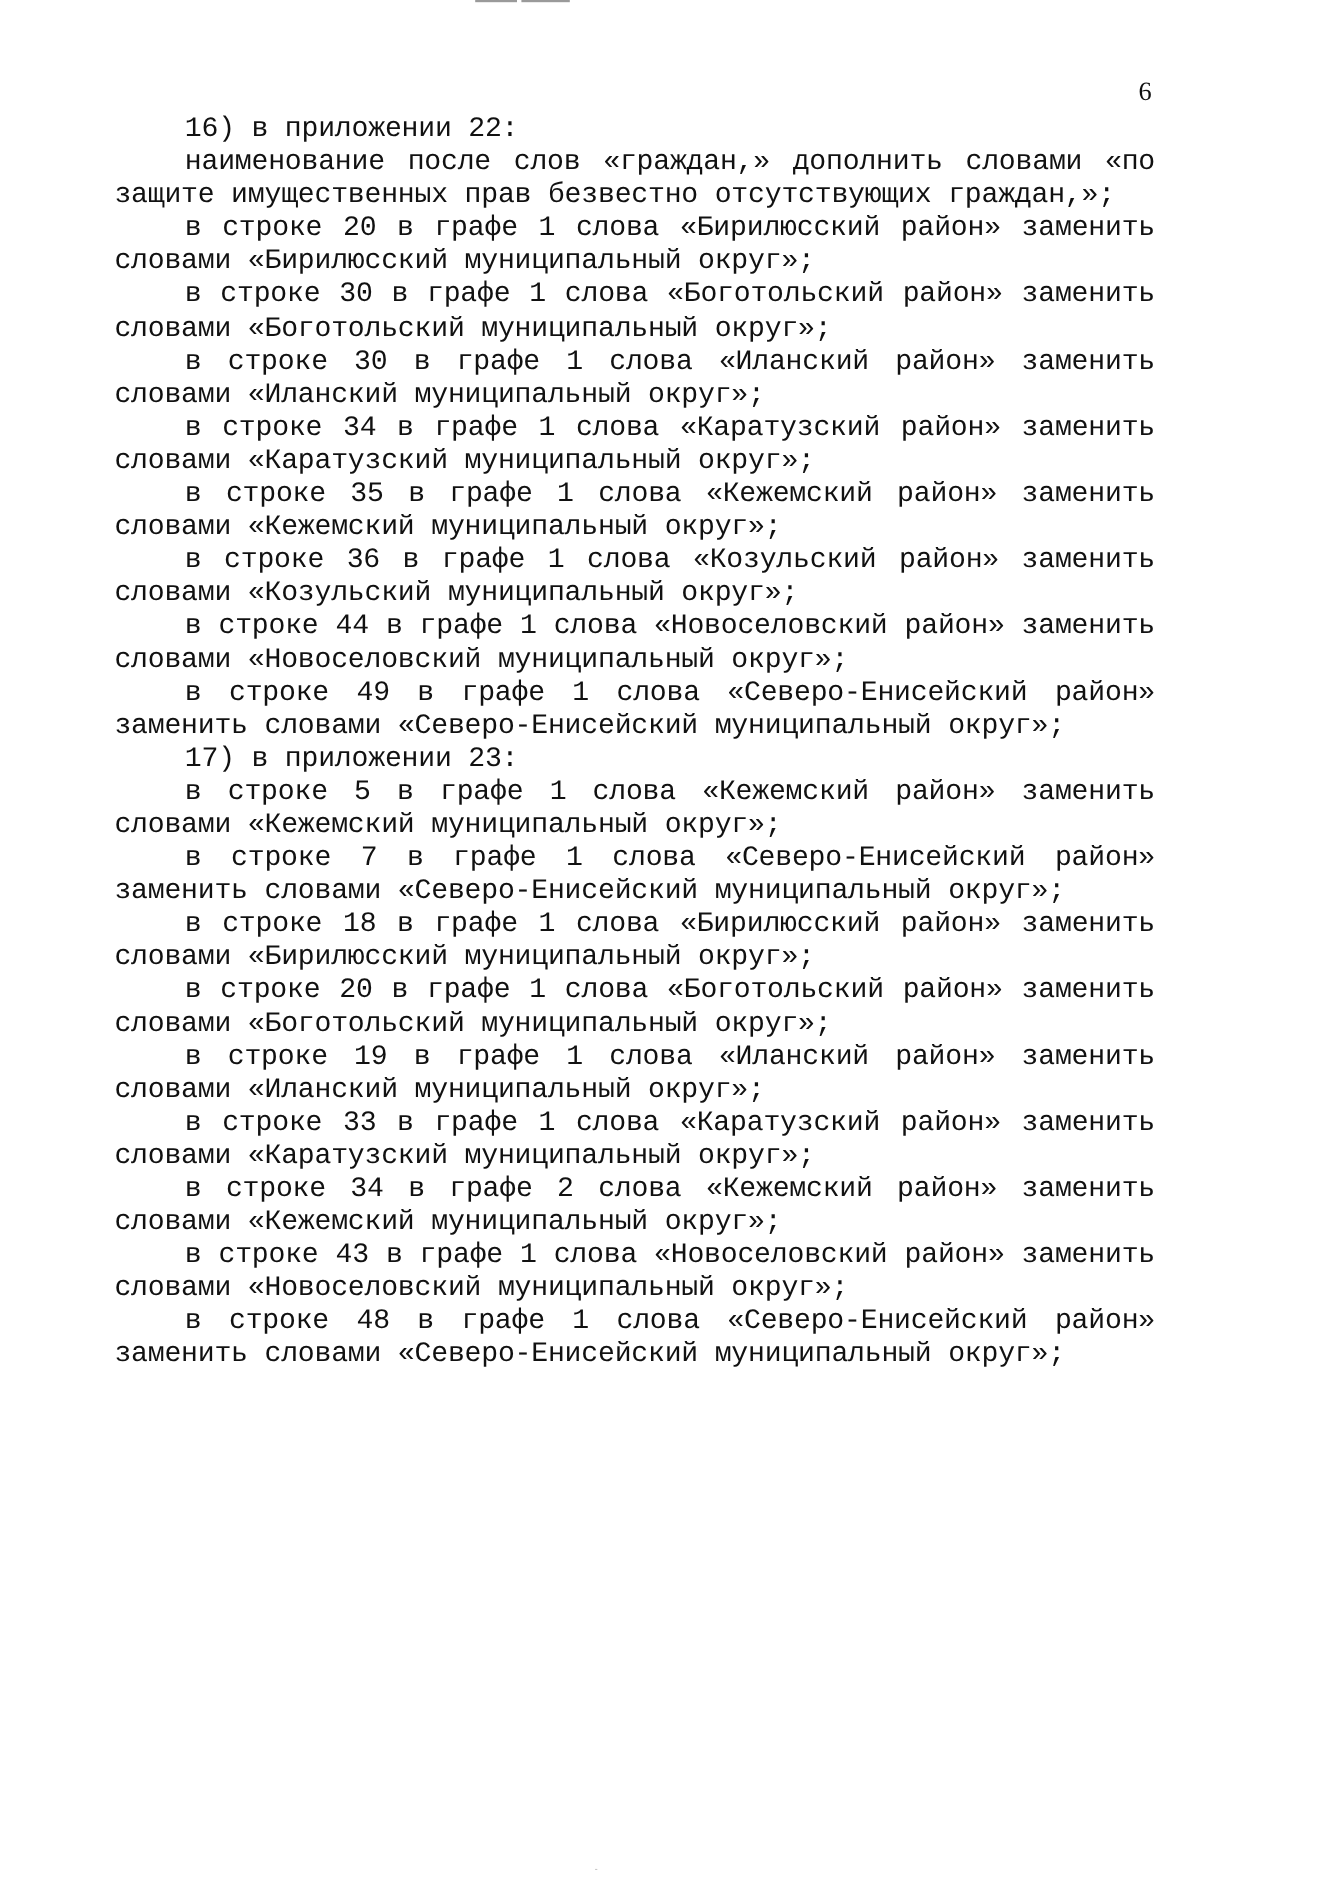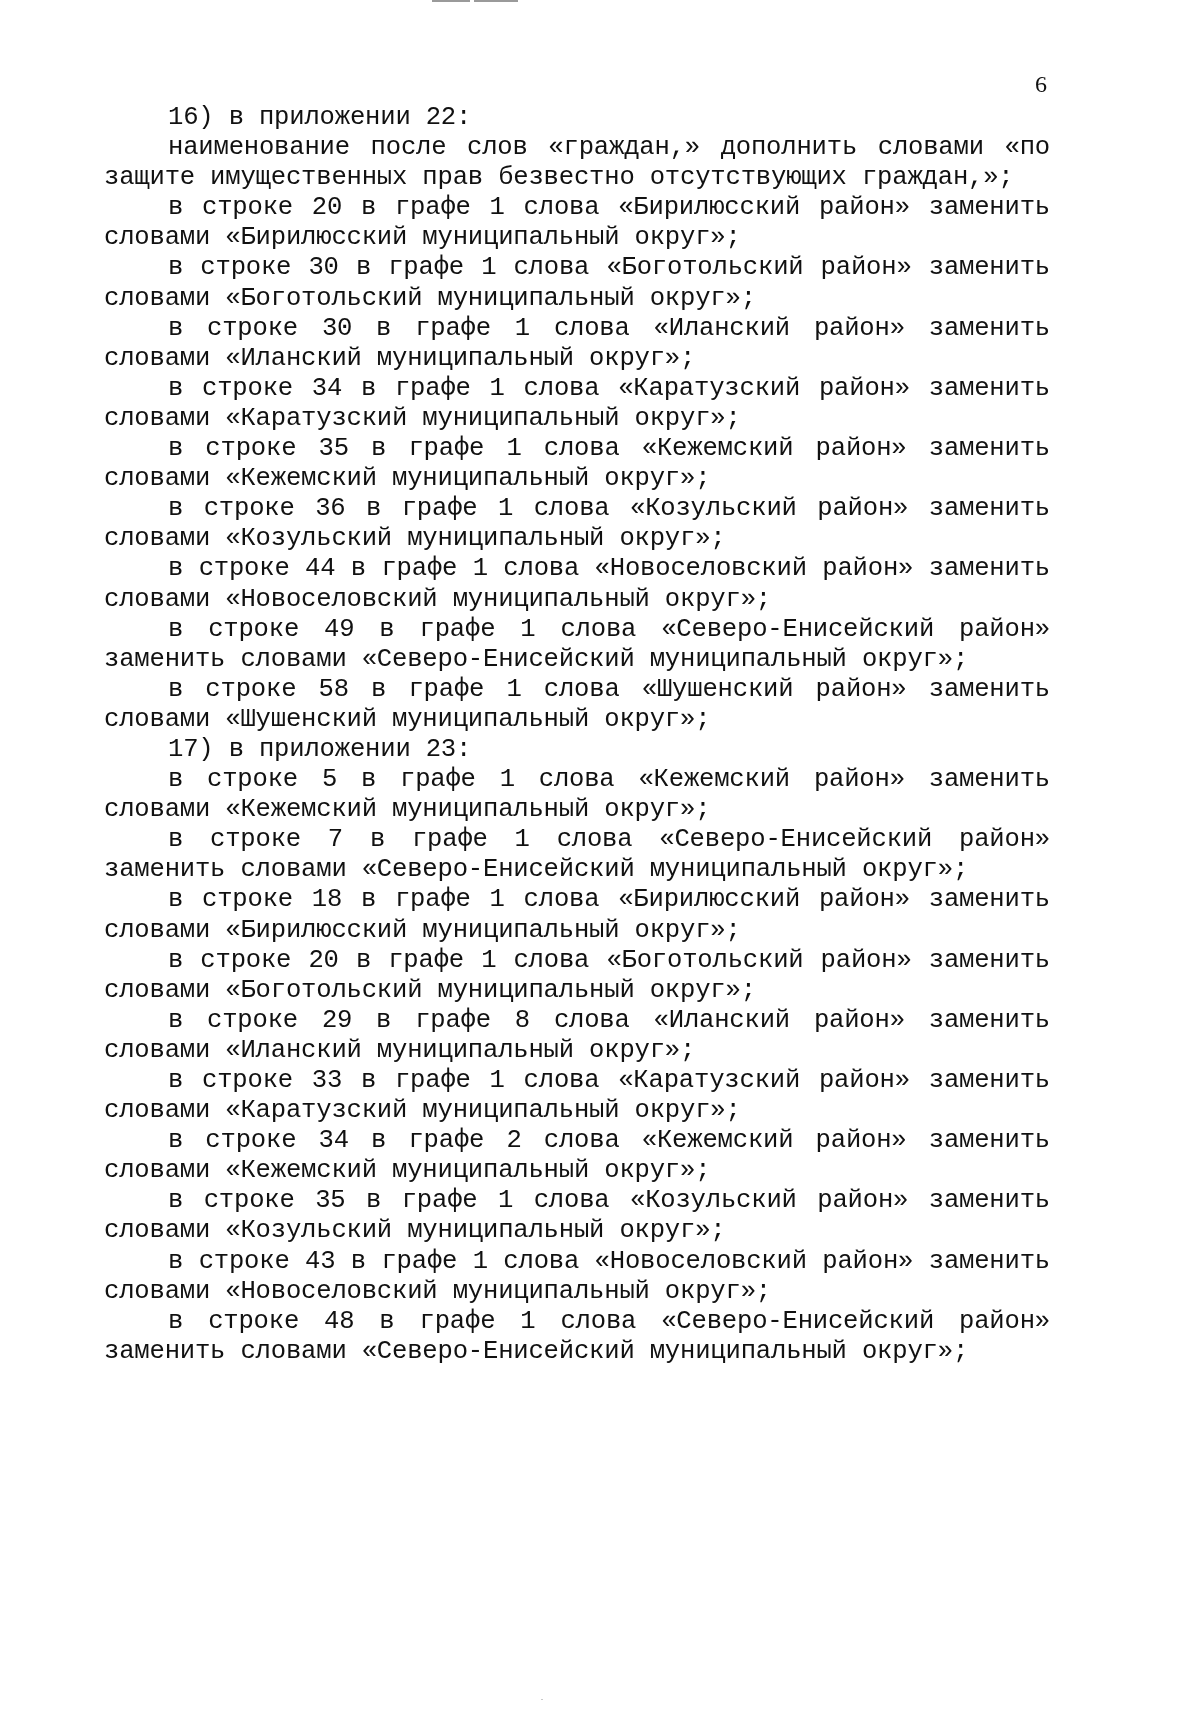--- a/index.html
+++ b/index.html
@@ -41,28 +41,26 @@
     <p class="para heading">16) в приложении 22:</p>
     <p class="para">наименование после слов «граждан,» дополнить словами «по защите имущественных прав безвестно отсутствующих граждан,»;</p>
     <p class="para">в строке 20 в графе 1 слова «Бирилюсский район» заменить словами «Бирилюсский муниципальный округ»;</p>
     <p class="para">в строке 30 в графе 1 слова «Боготольский район» заменить словами «Боготольский муниципальный округ»;</p>
     <p class="para">в строке 30 в графе 1 слова «Иланский район» заменить словами «Иланский муниципальный округ»;</p>
     <p class="para">в строке 34 в графе 1 слова «Каратузский район» заменить словами «Каратузский муниципальный округ»;</p>
     <p class="para">в строке 35 в графе 1 слова «Кежемский район» заменить словами «Кежемский муниципальный округ»;</p>
     <p class="para">в строке 36 в графе 1 слова «Козульский район» заменить словами «Козульский муниципальный округ»;</p>
     <p class="para">в строке 44 в графе 1 слова «Новоселовский район» заменить словами «Новоселовский муниципальный округ»;</p>
     <p class="para">в строке 49 в графе 1 слова «Северо-Енисейский район» заменить словами «Северо-Енисейский муниципальный округ»;</p>
-    <p class="para">в строке 58 в графе 1 слова «Шушенский район» заменить словами «Шушенский муниципальный округ»;</p>
     <p class="para heading">17) в приложении 23:</p>
     <p class="para">в строке 5 в графе 1 слова «Кежемский район» заменить словами «Кежемский муниципальный округ»;</p>
     <p class="para">в строке 7 в графе 1 слова «Северо-Енисейский район» заменить словами «Северо-Енисейский муниципальный округ»;</p>
     <p class="para">в строке 18 в графе 1 слова «Бирилюсский район» заменить словами «Бирилюсский муниципальный округ»;</p>
     <p class="para">в строке 20 в графе 1 слова «Боготольский район» заменить словами «Боготольский муниципальный округ»;</p>
-    <p class="para">в строке 29 в графе 8 слова «Иланский район» заменить словами «Иланский муниципальный округ»;</p>
+    <p class="para">в строке 19 в графе 1 слова «Иланский район» заменить словами «Иланский муниципальный округ»;</p>
     <p class="para">в строке 33 в графе 1 слова «Каратузский район» заменить словами «Каратузский муниципальный округ»;</p>
     <p class="para">в строке 34 в графе 2 слова «Кежемский район» заменить словами «Кежемский муниципальный округ»;</p>
-    <p class="para">в строке 35 в графе 1 слова «Козульский район» заменить словами «Козульский муниципальный округ»;</p>
     <p class="para">в строке 43 в графе 1 слова «Новоселовский район» заменить словами «Новоселовский муниципальный округ»;</p>
     <p class="para">в строке 48 в графе 1 слова «Северо-Енисейский район» заменить словами «Северо-Енисейский муниципальный округ»;</p>
   </div>
 
   <div class="bottom-dot"></div>
 </div>
 
 </body></html>

